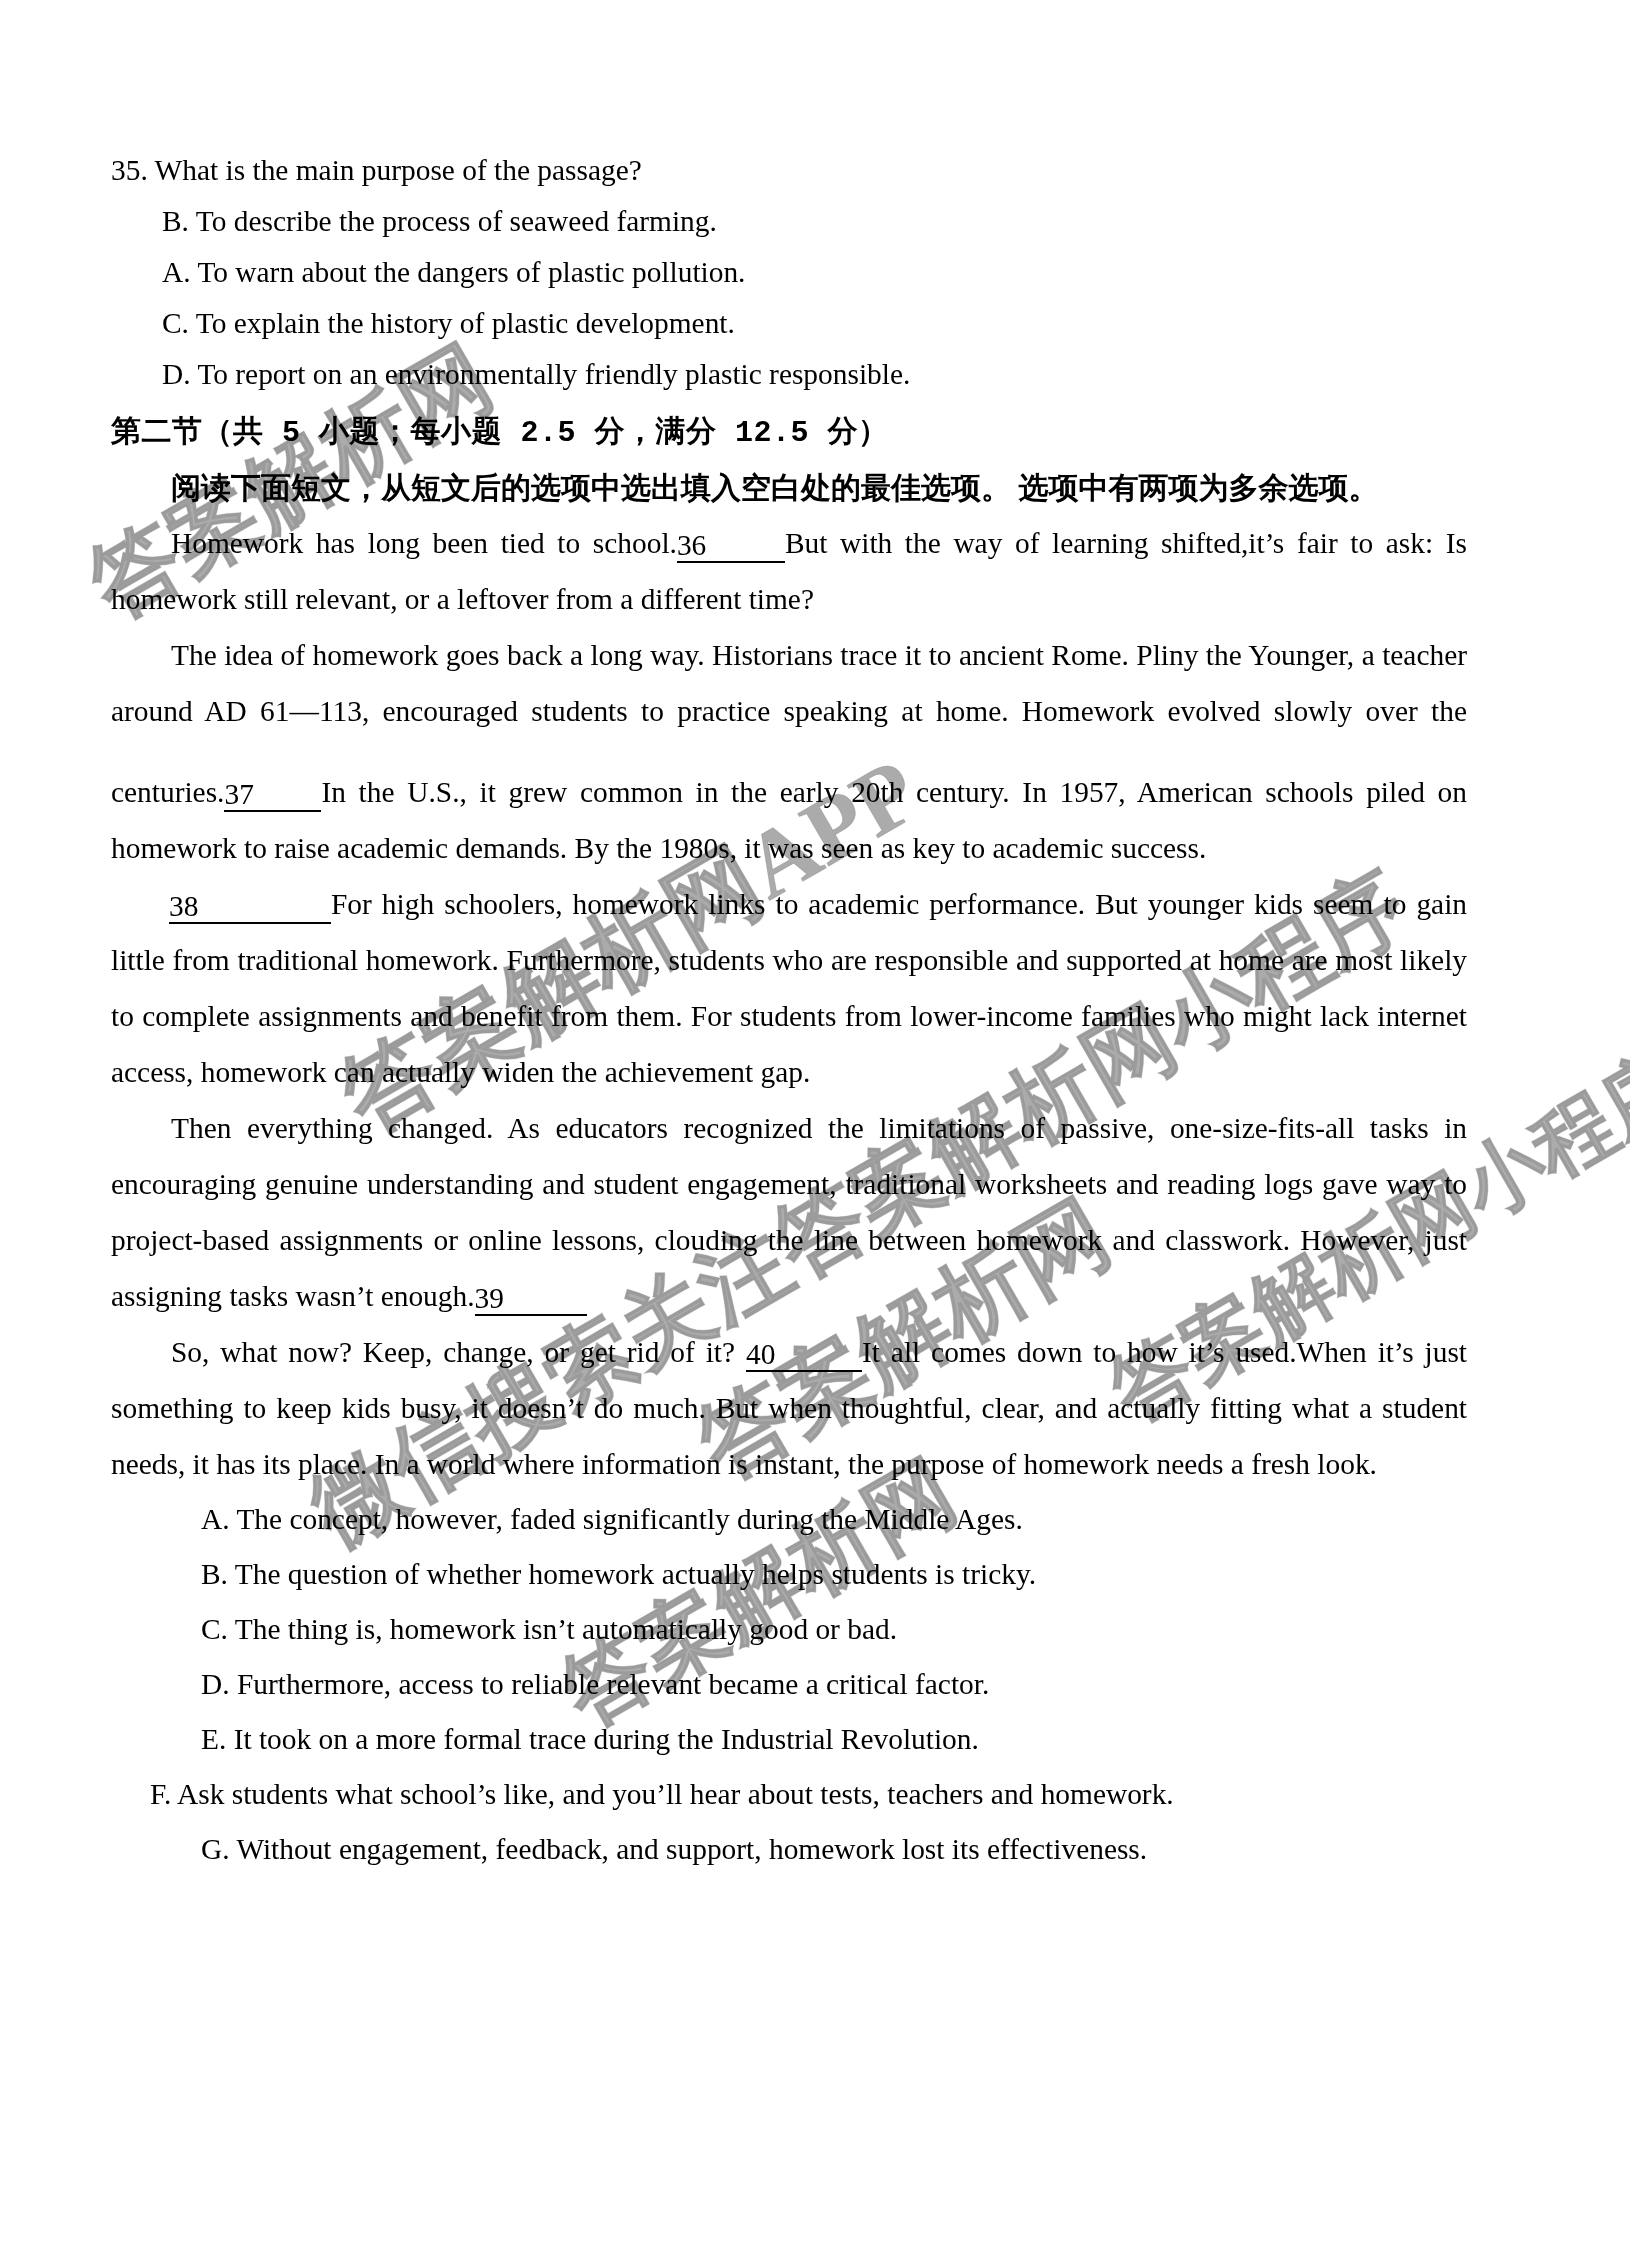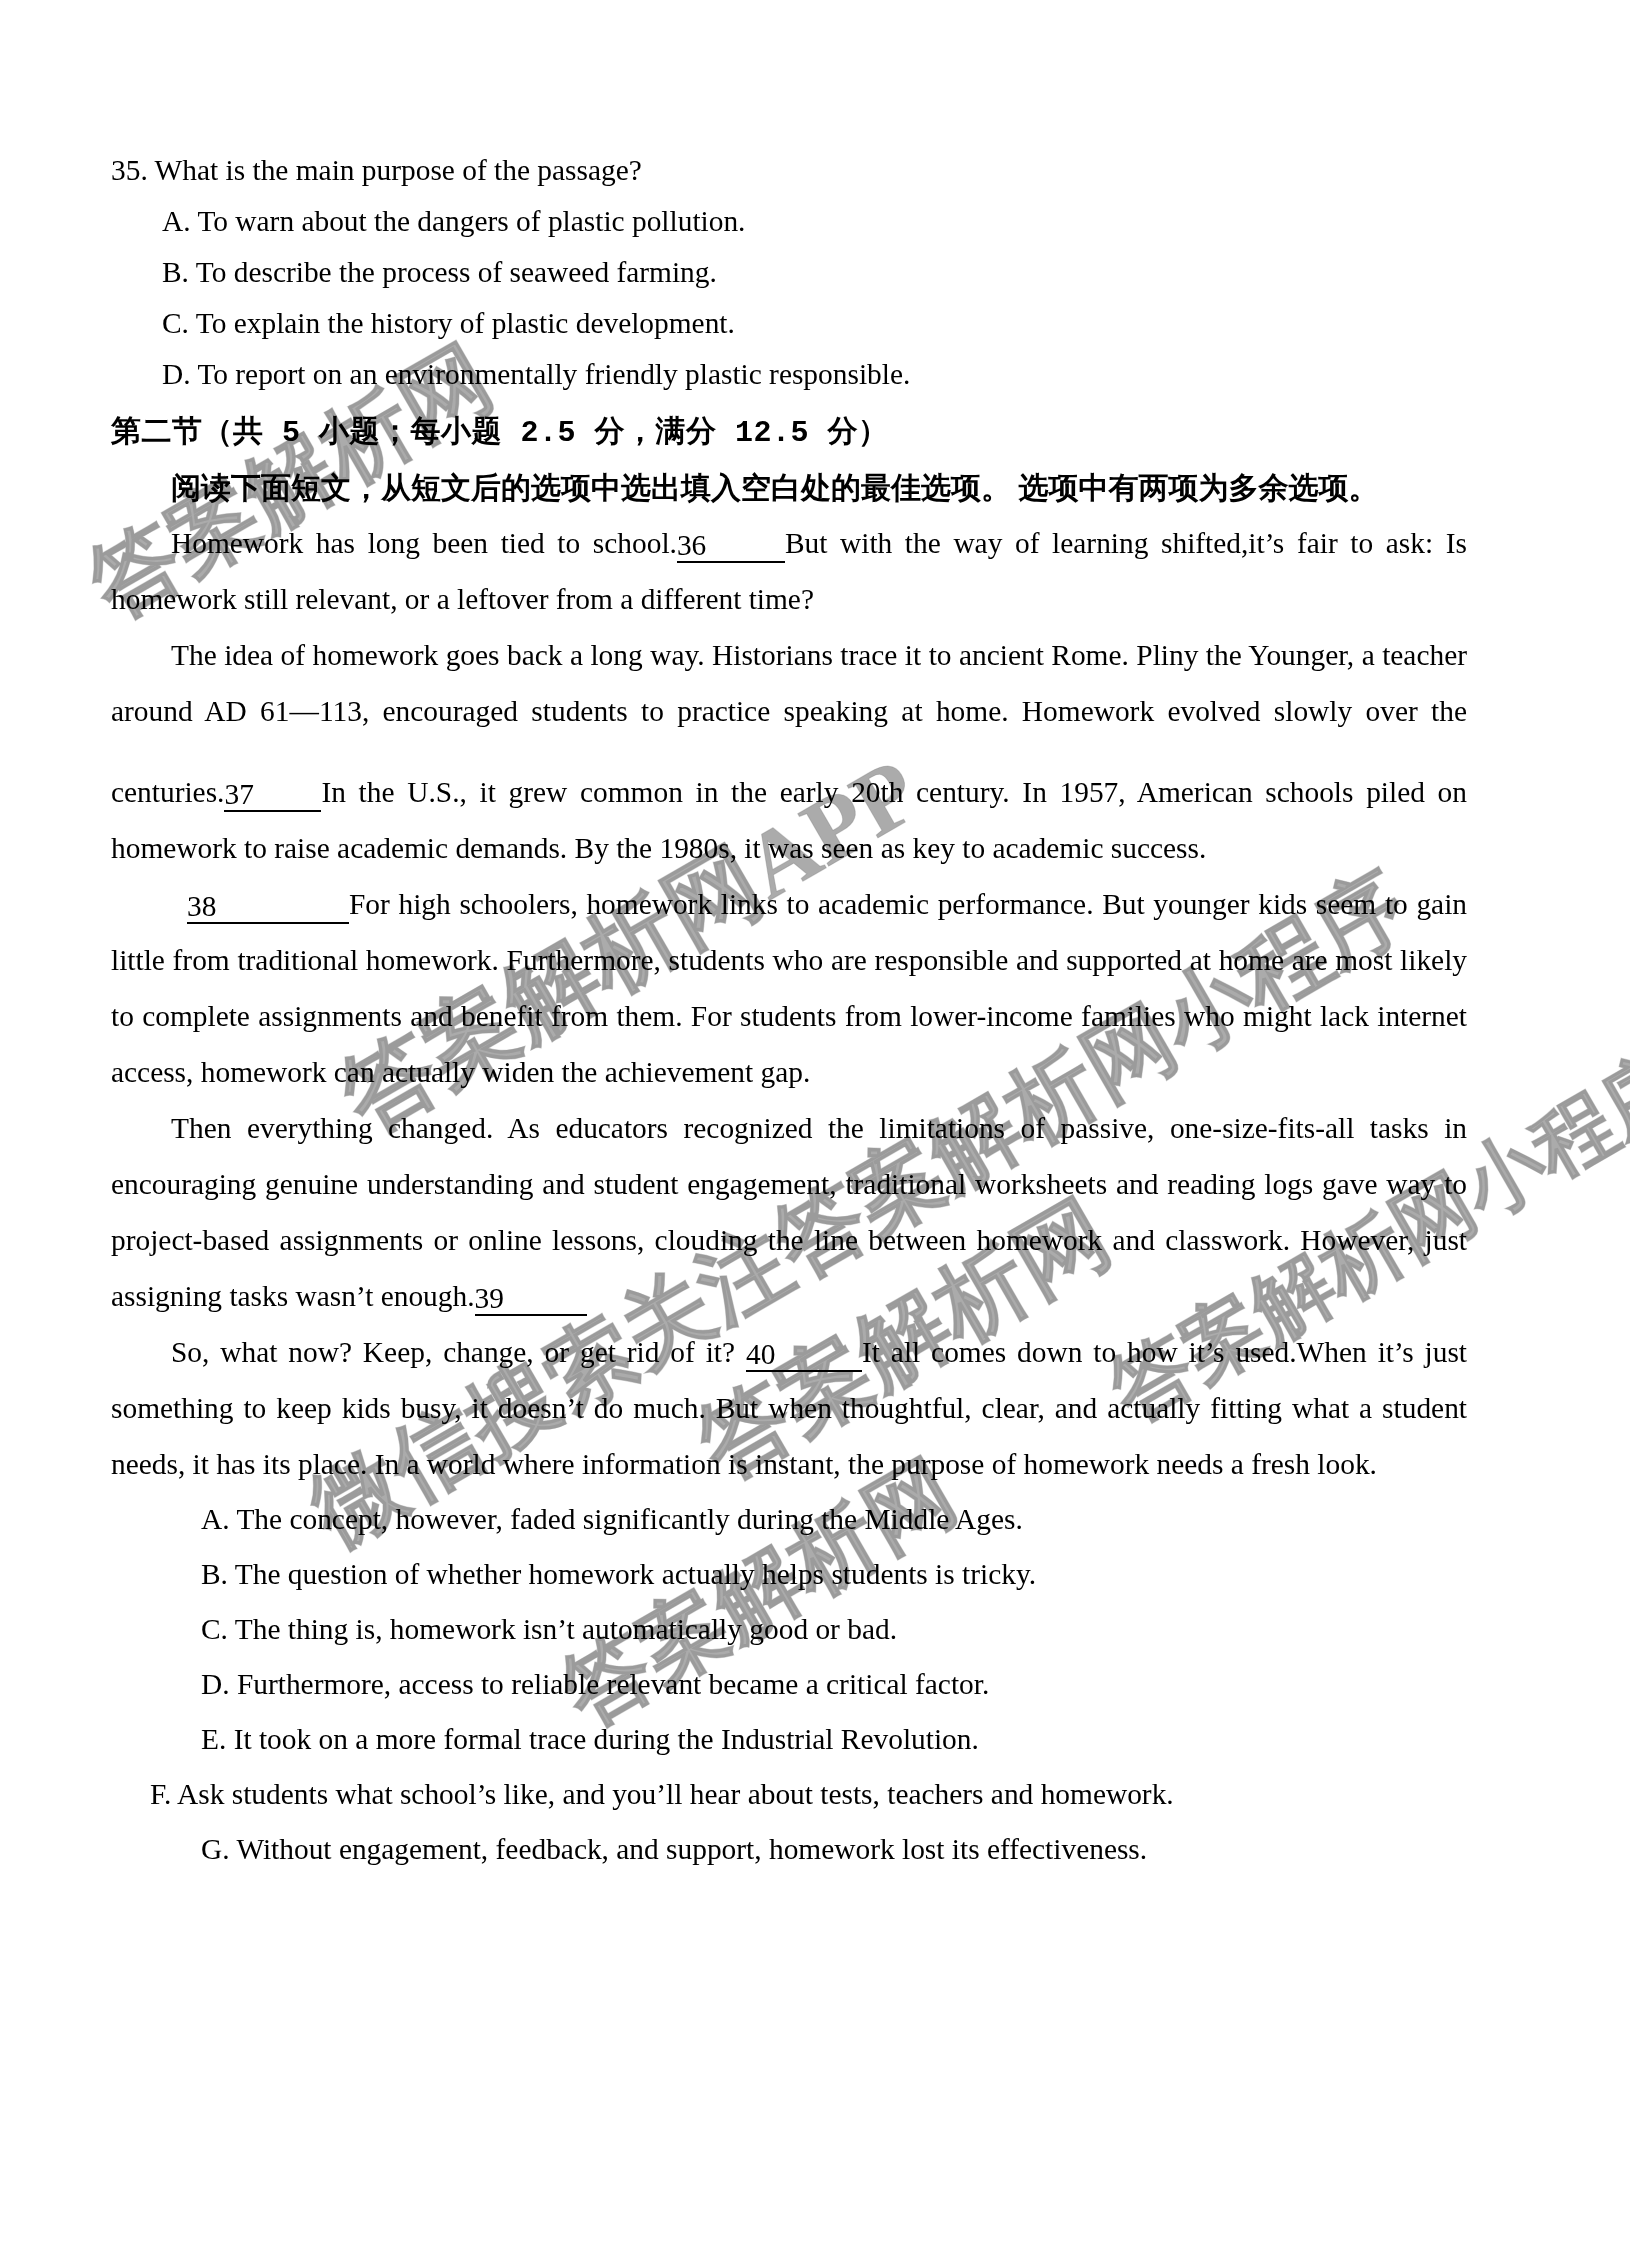--- a/index.html
+++ b/index.html
@@ -68,21 +68,21 @@
 
   .blank {
     display: inline-block;
     text-align: center;
     border-bottom: 2.1px solid #000;
     line-height: 1.05;
     vertical-align: -1.9px;
   }
   .blank.w36 { width: 108px; }
   .blank.w37 { width: 97px; margin-top: 40px; }
-  .blank.w38 { width: 162px; margin-left: 76px; }
+  .blank.w38 { width: 162px; margin-left: 58px; }
   .blank.w39 { width: 112px; }
   .blank.w40 { width: 116px; }
 
   .choice {
     font-size: 29.4px;
     line-height: 55px;
     margin: 0;
     text-align: justify;
     text-align-last: left;
   }
@@ -135,22 +135,22 @@
     <div class="wm wm2">答案解析网APP</div>
     <div class="wm wm3">微信搜索关注答案解析网小程序</div>
     <div class="wm wm4">答案解析网</div>
     <div class="wm wm5">答案解析网小程序</div>
     <div class="wm wm6">答案解析网</div>
   </div>
 
   <div class="content">
 
     <p class="q-stem">35. What is the main purpose of the passage?</p>
+    <p class="q-option">B. To describe the process of seaweed farming.</p>
     <p class="q-option">A. To warn about the dangers of plastic pollution.</p>
-    <p class="q-option">B. To describe the process of seaweed farming.</p>
     <p class="q-option">C. To explain the history of plastic development.</p>
     <p class="q-option">D. To report on an environmentally friendly plastic responsible.</p>
 
     <p class="section-head">第二节（共 5 小题；每小题 2.5 分，满分 12.5 分）</p>
     <p class="directions"><span class="ind"></span><span>阅读下面短文，从短文后的选项中选出填入空白处的最佳选项。 选项中有两项为多余选项。</span></p>
 
     <p class="para"><span class="ind"></span><span>Homework has long been tied to school.</span><span class="blank w36">36</span><span>But with the way of learning shifted,it’s fair to ask: Is homework still relevant, or a leftover from a different time?</span></p>
 
     <p class="para"><span class="ind"></span><span>The idea of homework goes back a long way. Historians trace it to ancient Rome. Pliny the Younger, a teacher around AD 61—113, encouraged students to practice speaking at home. Homework evolved slowly over the centuries.</span><span class="blank w37">37</span><span>In the U.S., it grew common in the early 20th century. In 1957, American schools piled on homework to raise academic demands. By the 1980s, it was seen as key to academic success.</span></p>
 

